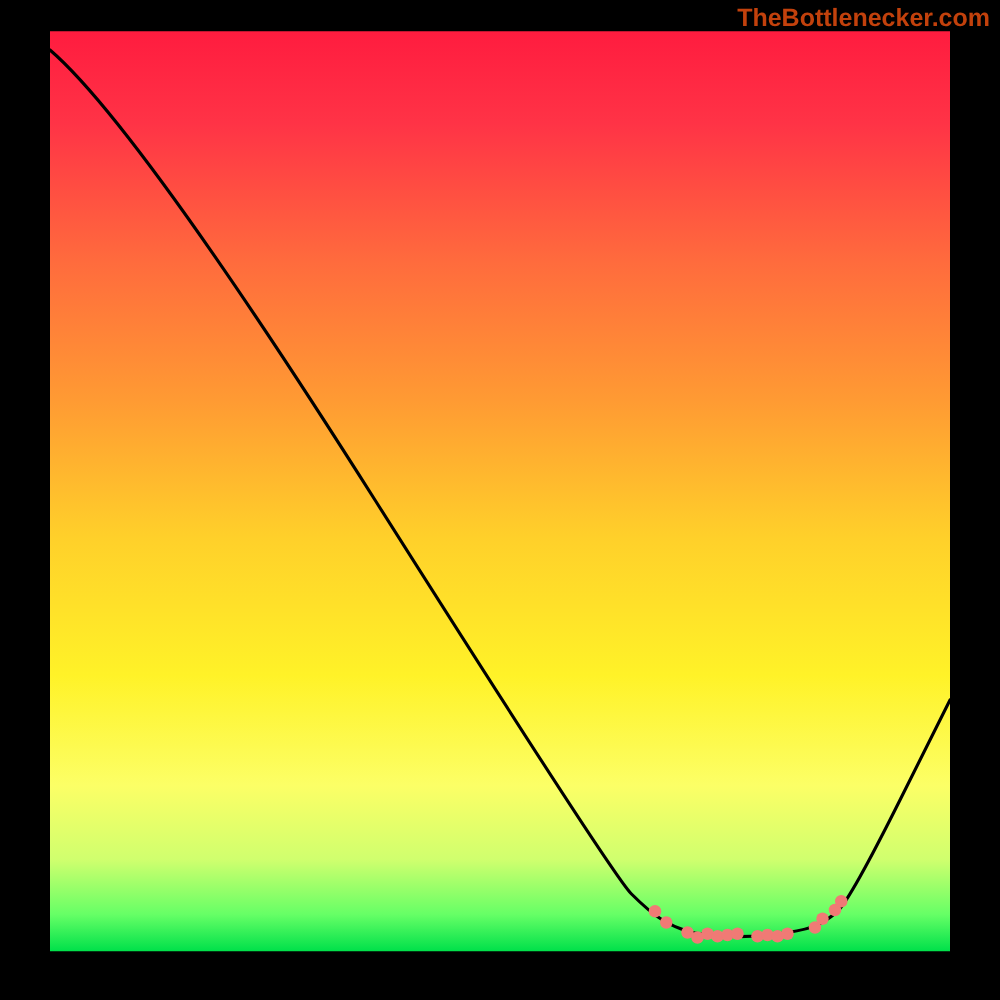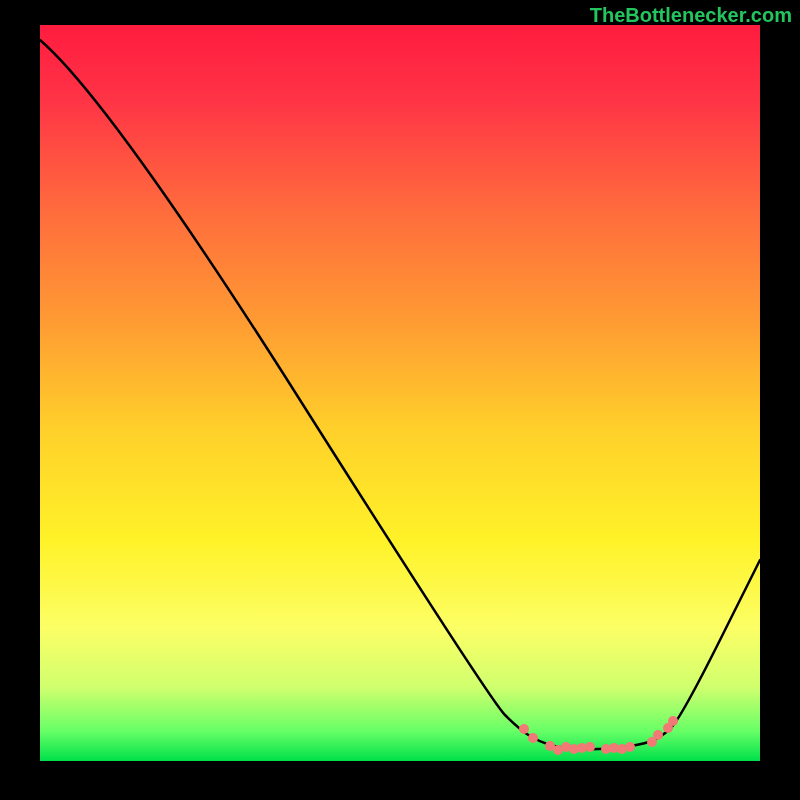--- a/index.html
+++ b/index.html
@@ -8,21 +8,21 @@
     width: 800px;
     height: 800px;
     background: #000;
     font-family: Arial, Helvetica, sans-serif;
     overflow: hidden;
   }
   .watermark {
     position: absolute;
     top: 4px;
     right: 8px;
-    color: #22c55e;
+    color: #c2410c;
     font-size: 20px;
     font-weight: bold;
     z-index: 10;
   }
   .stage {
     position: absolute;
     left: 0;
     top: 0;
     width: 800px;
     height: 800px;

